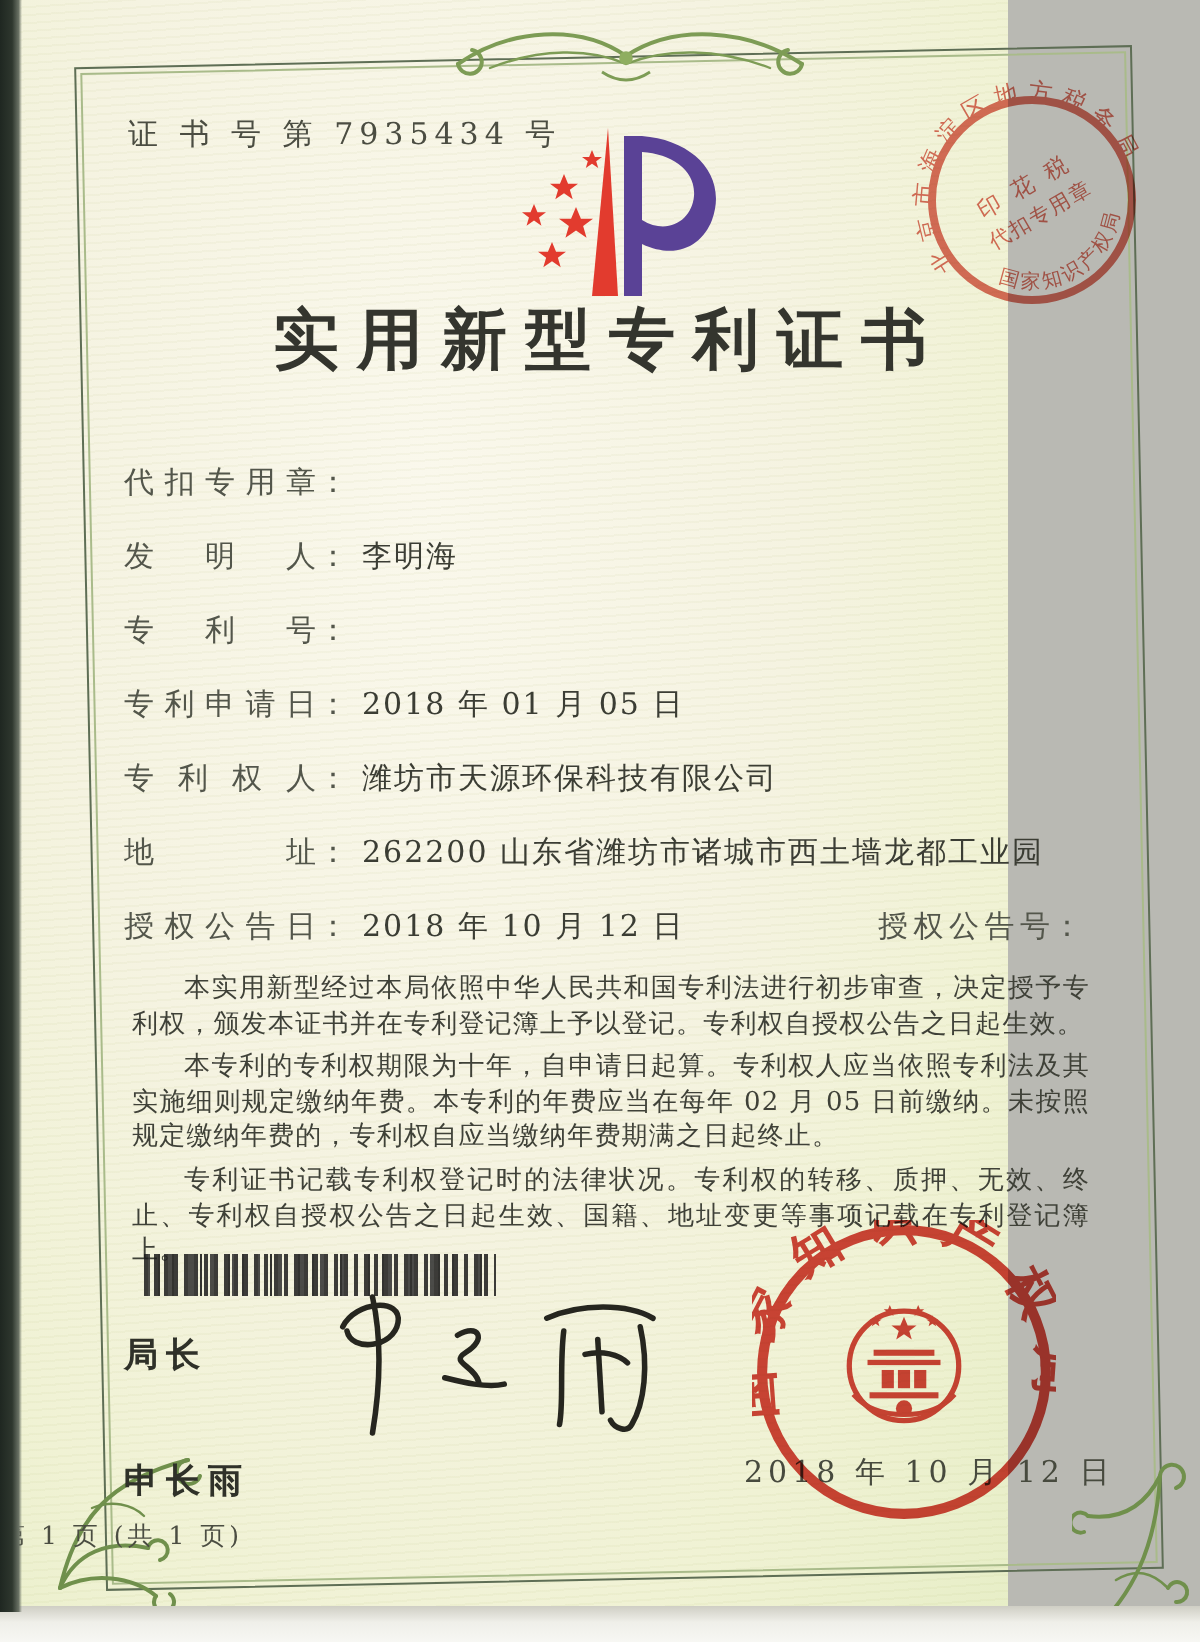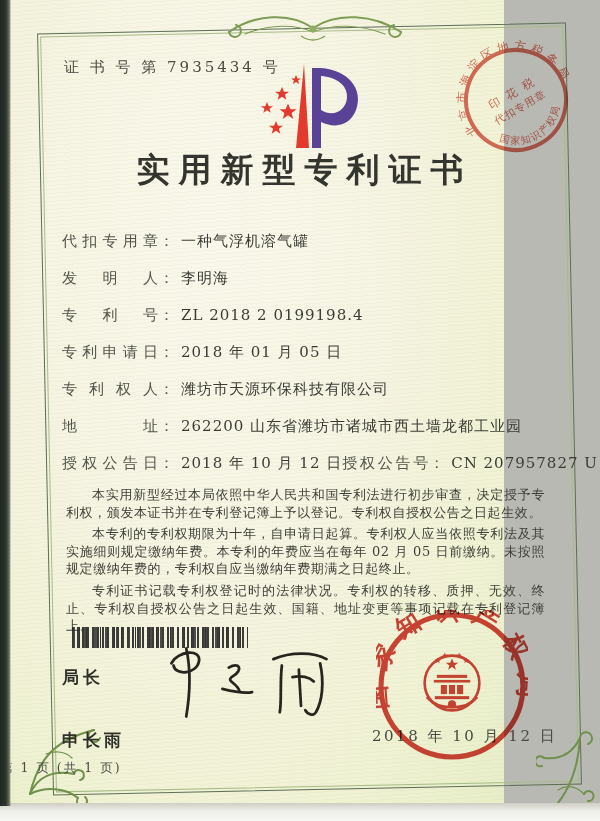--- a/index.html
+++ b/index.html
@@ -158,31 +158,29 @@
         <use href="#st" transform="translate(24,70) scale(.7)"></use>
       </g>
     </svg>
 
     <div class="title">实用新型专利证书</div>
 
     <div class="fields">
       <div class="row">
         <span class="lbl">代扣专用章</span>
           <span class="colon">：</span>
-        <span class="val">一种气浮机溶气罐</span>
       </div>
       <div class="row">
         <span class="lbl">发 明 人</span>
           <span class="colon">：</span>
         <span class="val">李明海</span>
       </div>
       <div class="row">
         <span class="lbl">专 利 号</span>
           <span class="colon">：</span>
-        <span class="val">ZL 2018 2 0199198.4</span>
       </div>
       <div class="row">
         <span class="lbl">专利申请日</span>
           <span class="colon">：</span>
         <span class="val">2018 年 01 月 05 日</span>
       </div>
       <div class="row">
         <span class="lbl">专 利 权 人</span>
           <span class="colon">：</span>
         <span class="val">潍坊市天源环保科技有限公司</span>
@@ -192,21 +190,20 @@
           <span class="colon">：</span>
         <span class="val">262200  山东省潍坊市诸城市西土墙龙都工业园</span>
       </div>
       <div class="row">
         <span class="lbl">授权公告日</span>
           <span class="colon">：</span>
         <span class="val">2018 年 10 月 12 日</span>
         <span class="spacer"></span>
         <span class="lbl lbl2">授权公告号</span>
           <span class="colon">：</span>
-        <span class="val">CN 207957827 U</span>
       </div>
     </div>
 
     <div class="body-text">
       <p>本实用新型经过本局依照中华人民共和国专利法进行初步审查，决定授予专利权，颁发本证书并在专利登记簿上予以登记。专利权自授权公告之日起生效。</p>
       <p>本专利的专利权期限为十年，自申请日起算。专利权人应当依照专利法及其实施细则规定缴纳年费。本专利的年费应当在每年 02 月 05 日前缴纳。未按照规定缴纳年费的，专利权自应当缴纳年费期满之日起终止。</p>
       <p>专利证书记载专利权登记时的法律状况。专利权的转移、质押、无效、终止、专利权自授权公告之日起生效、国籍、地址变更等事项记载在专利登记簿上。</p>
     </div>
 
     <div class="barcode"></div>

